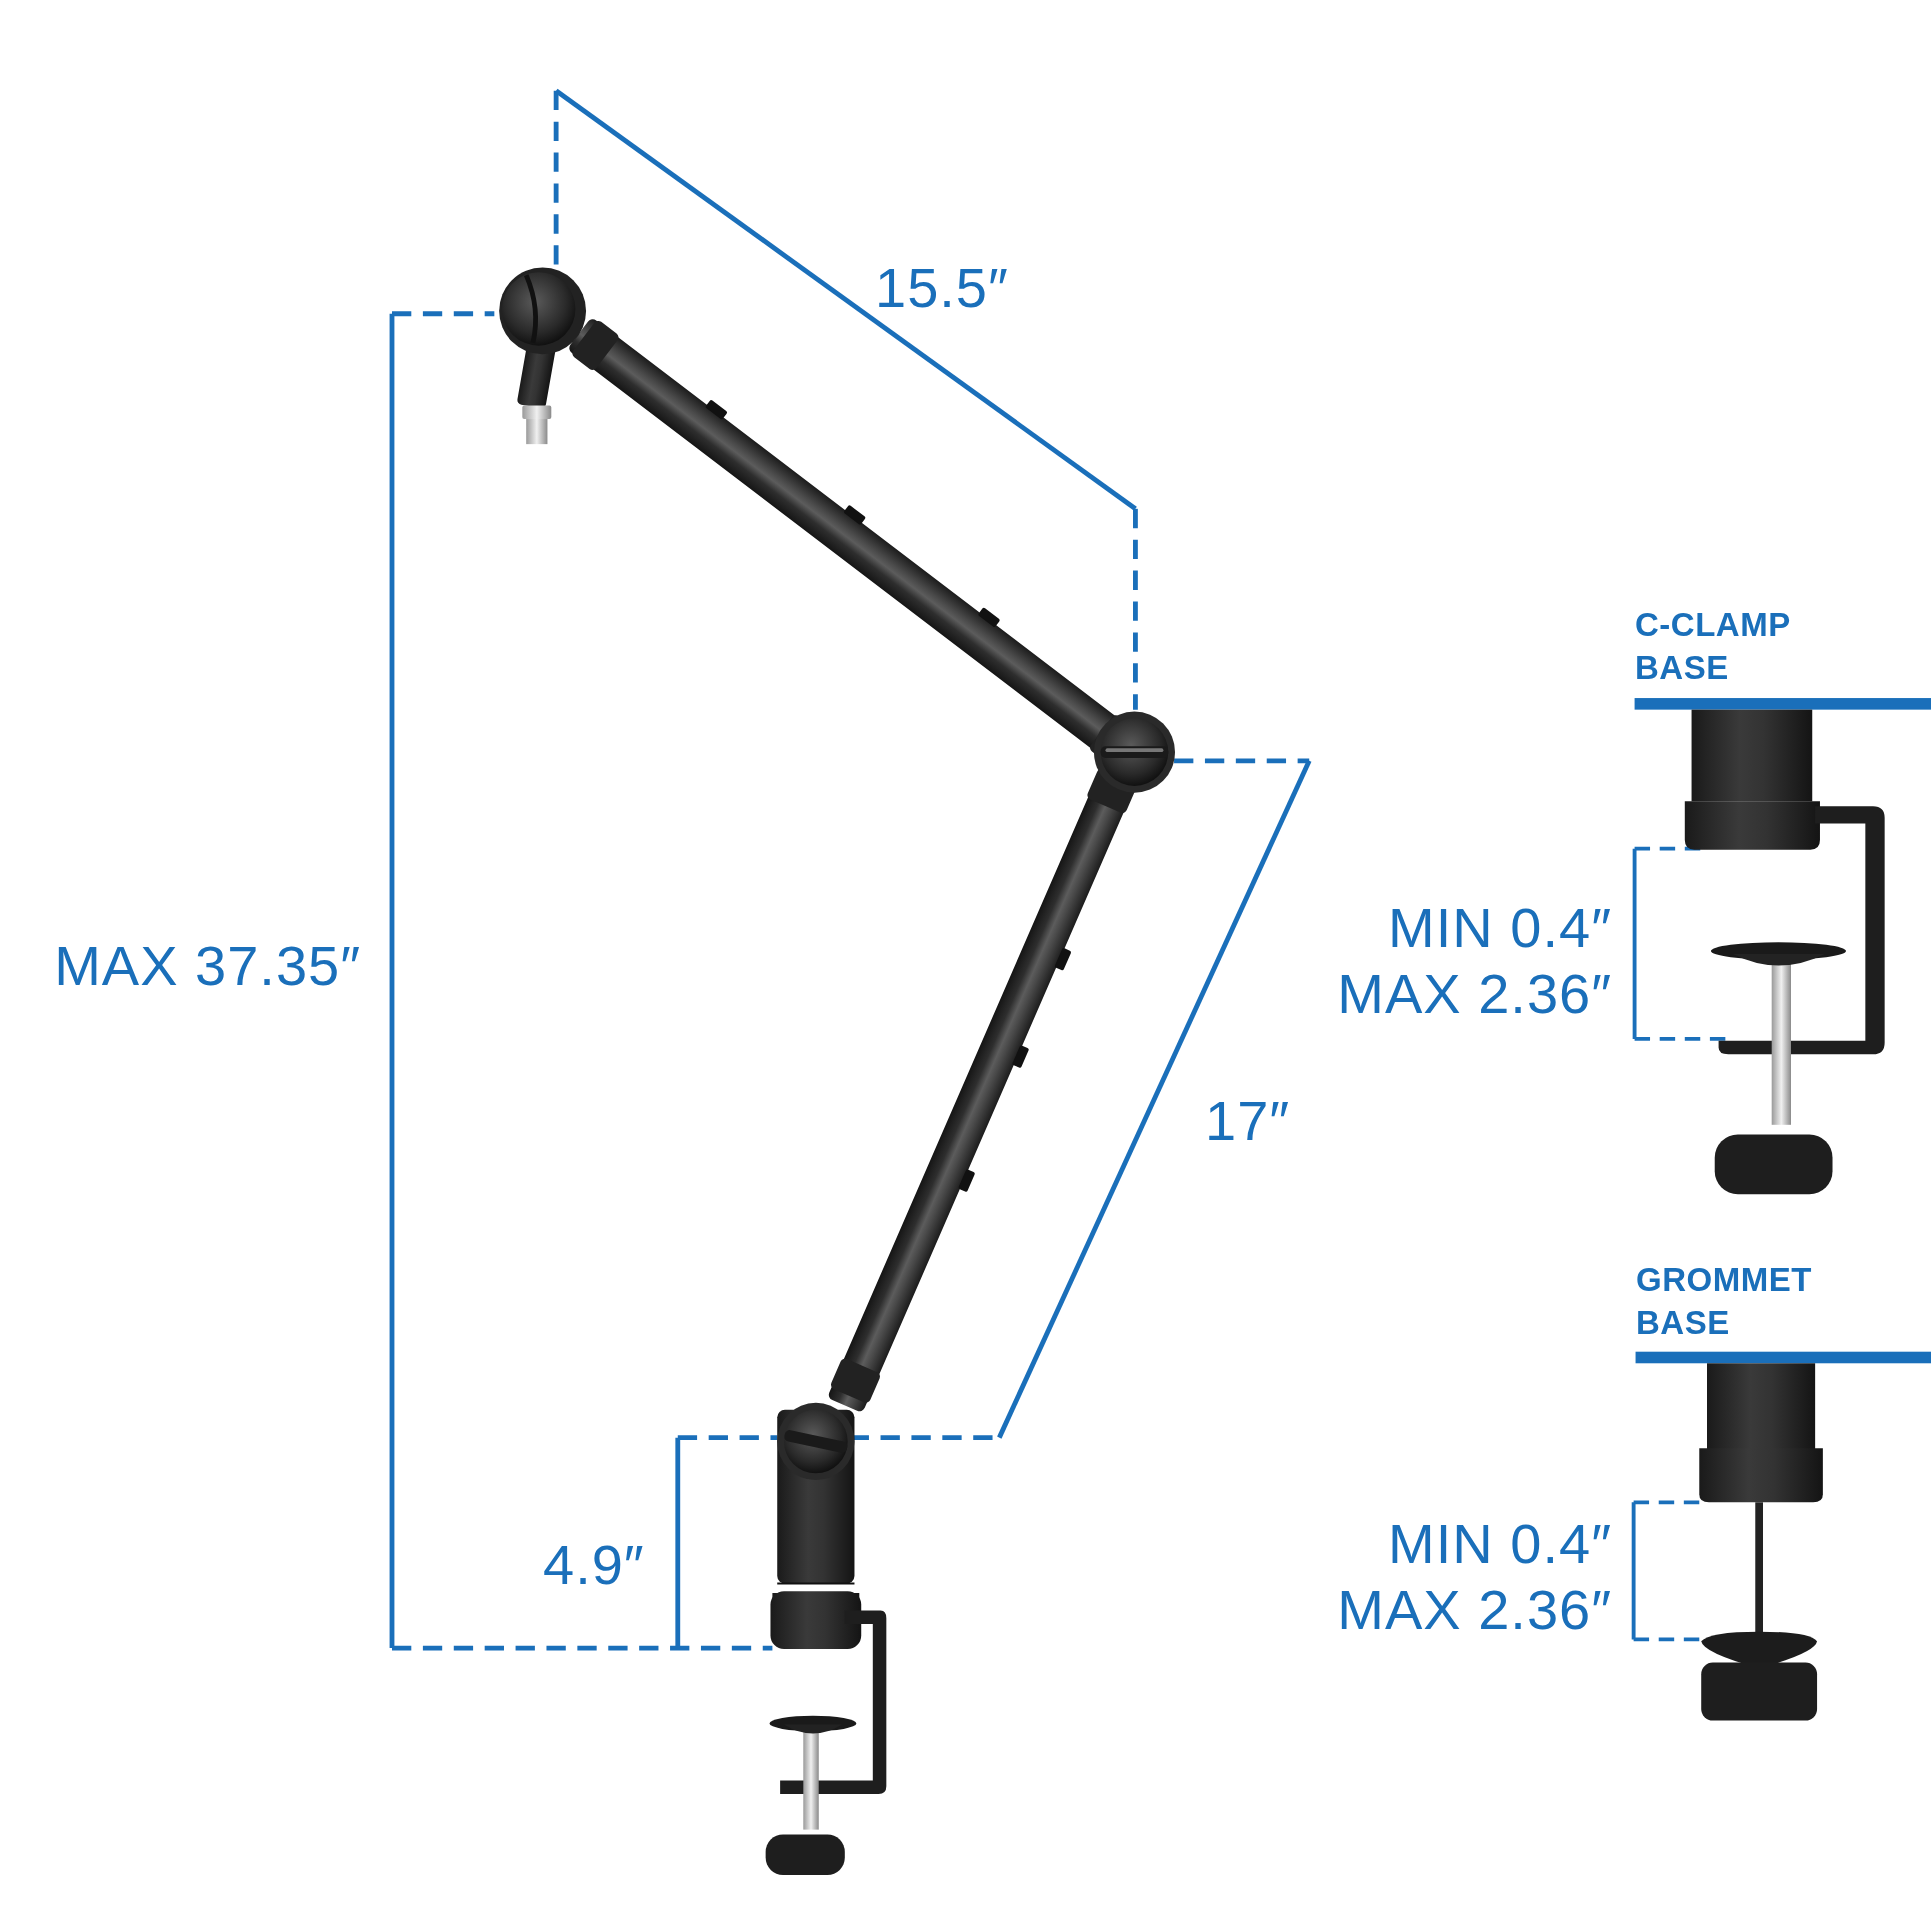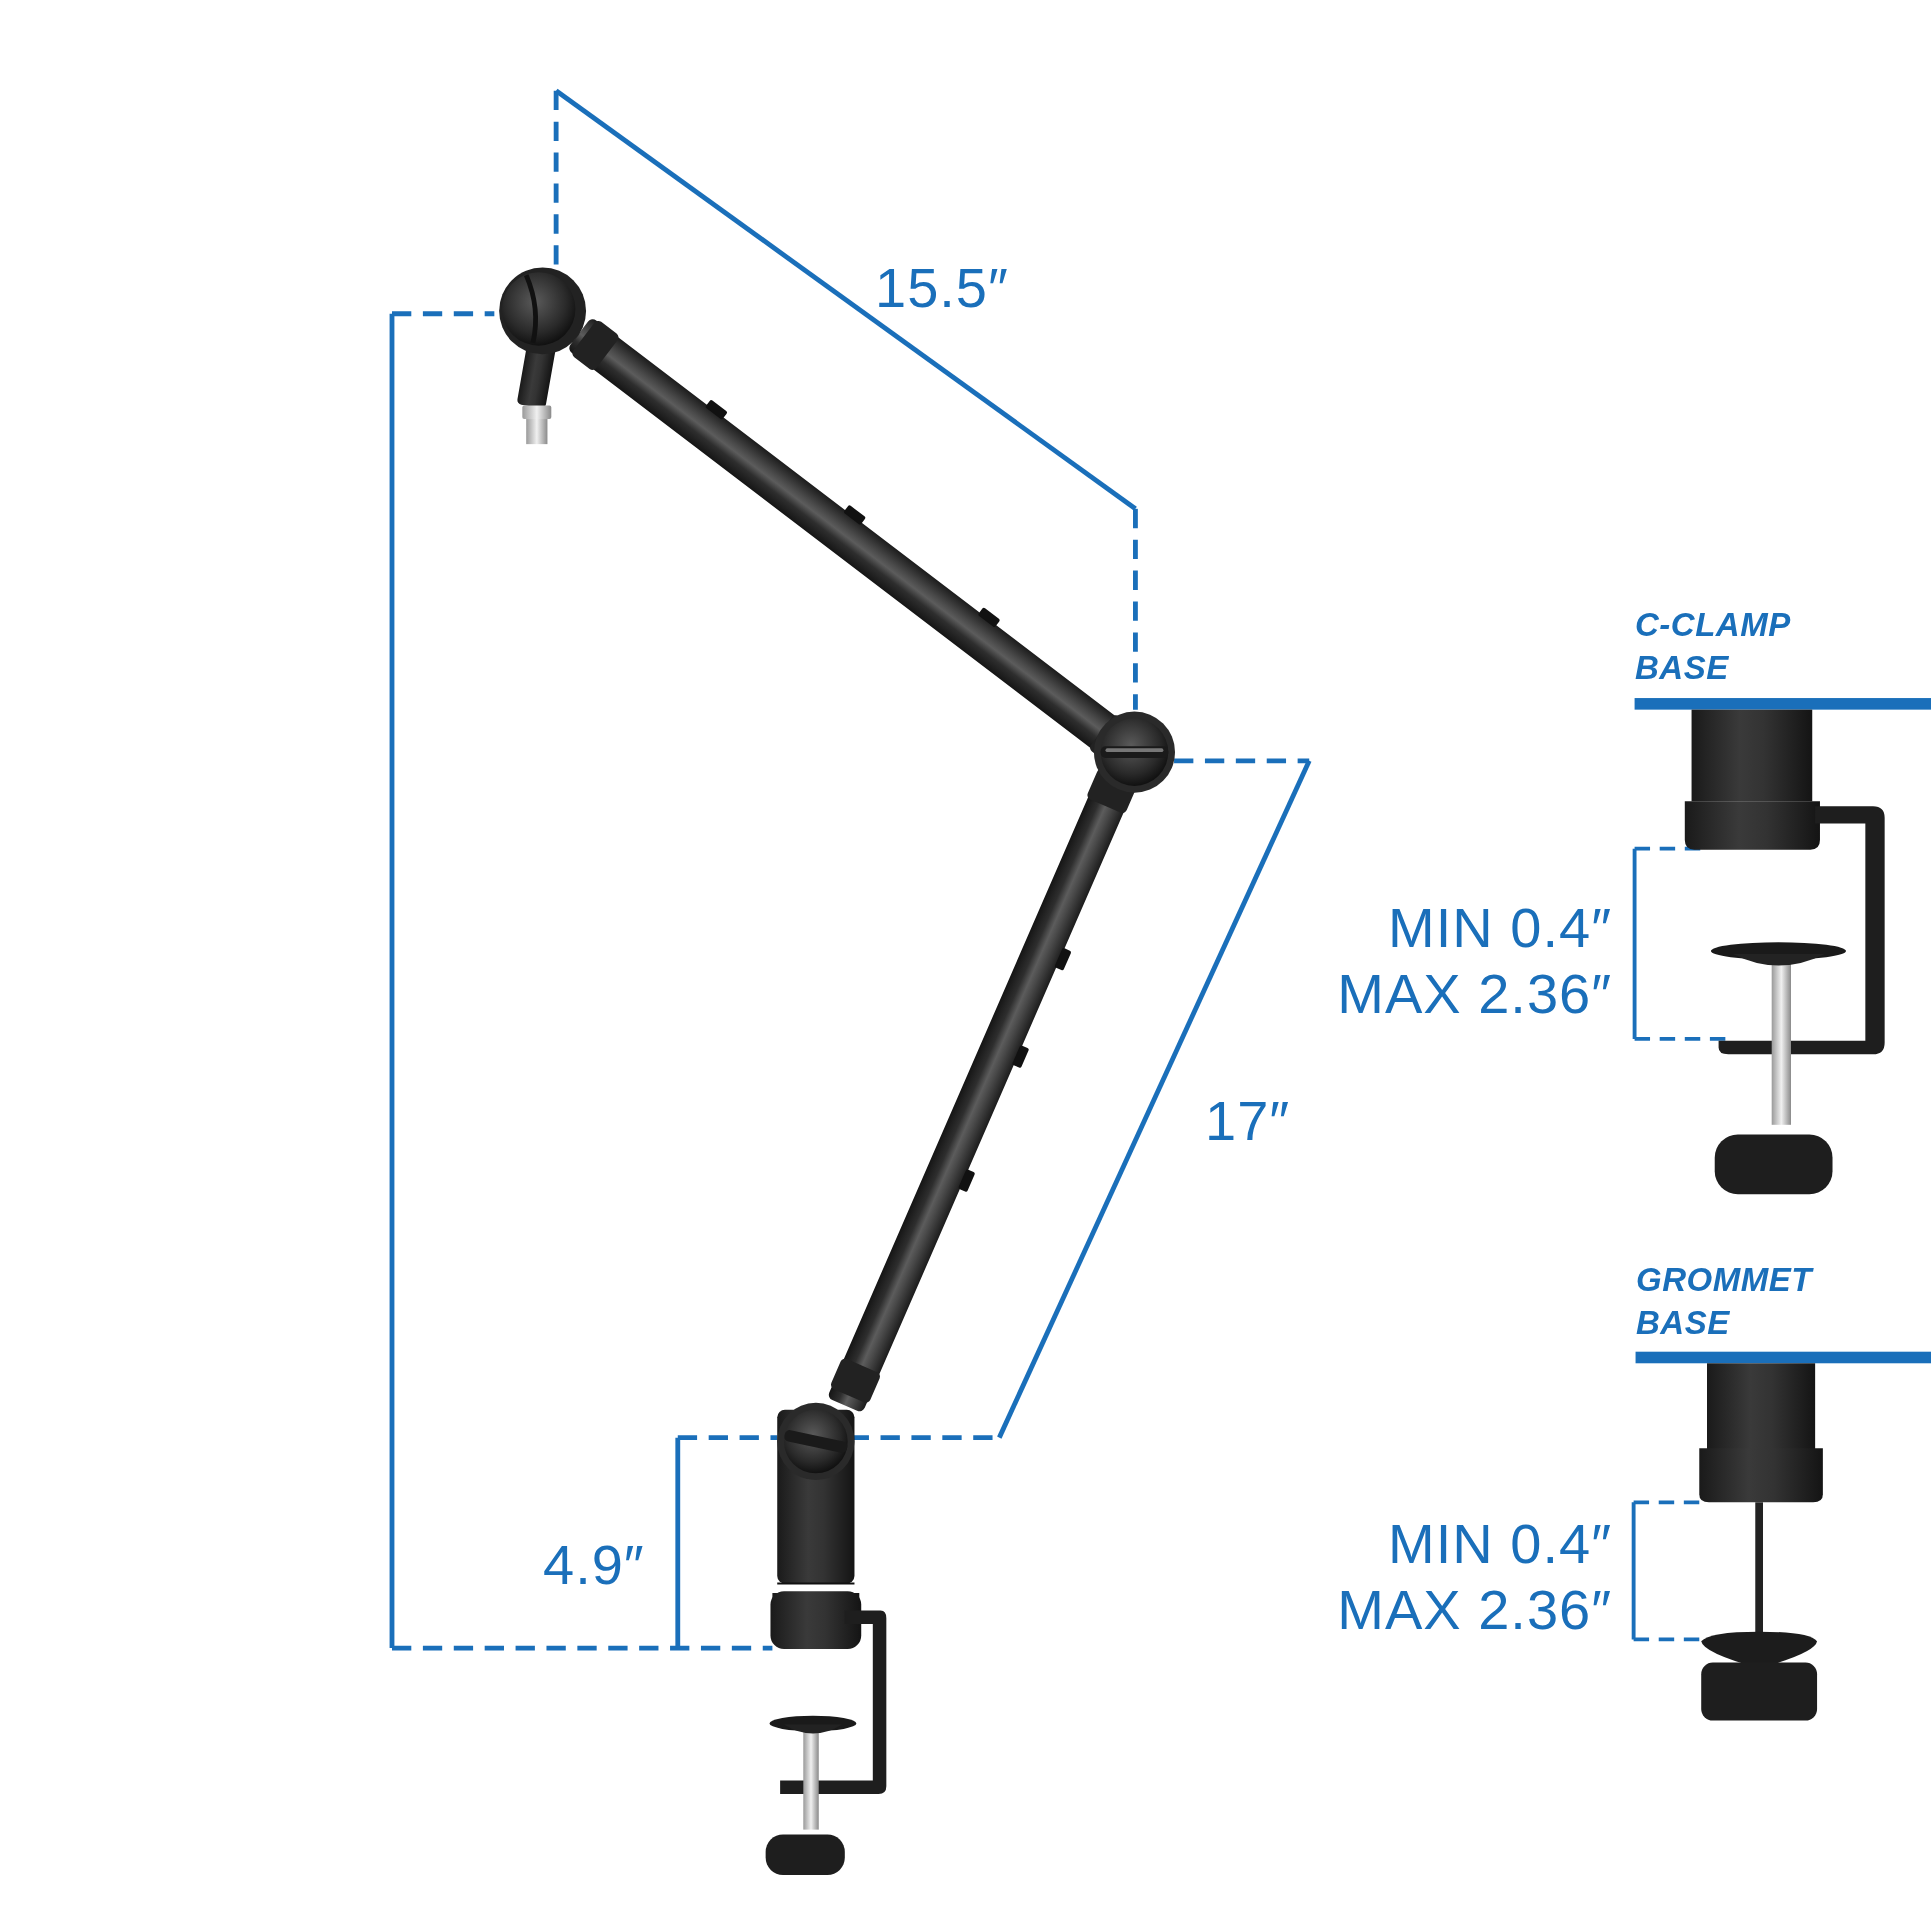--- a/index.html
+++ b/index.html
@@ -1,21 +1,21 @@
 <!DOCTYPE html>
 <html><head>
 <meta charset="utf-8">
 <style>
   html, body { margin: 0; padding: 0; background: #ffffff; }
   body { width: 1931px; height: 1931px; position: relative; overflow: hidden; font-family: "Liberation Sans", "DejaVu Sans", sans-serif; }
   svg.main { position: absolute; left: 0; top: 0; width: 1931px; height: 1931px; }
   .lbl { position: absolute; color: #1a6fba; font-family: "Liberation Sans", "DejaVu Sans", sans-serif; white-space: nowrap; line-height: 1; }
   .dim { font-size: 56px; font-weight: 400; letter-spacing: 1px; }
   .right { text-align: right; }
-  .title { font-size: 33px; font-weight: 700; letter-spacing: 0.5px; line-height: 1.3; font-style: italic; }
+  .title { font-size: 33px; font-weight: 700; letter-spacing: 0.5px; line-height: 1.3; }
 </style>
 </head>
 <body>
 
 <svg class="main" viewBox="0 0 2000 2000" xmlns="http://www.w3.org/2000/svg">
   <defs>
     <linearGradient id="tubeH" x1="0" y1="0" x2="0" y2="1">
       <stop offset="0" stop-color="#1c1c1c"></stop>
       <stop offset="0.35" stop-color="#4a4a4a"></stop>
       <stop offset="0.5" stop-color="#5c5c5c"></stop>
@@ -159,20 +159,21 @@
     <path d="M1762 1700 Q1770 1690 1822 1690 Q1874 1690 1882 1700 Q1880 1712 1822 1728 Q1764 1712 1762 1700 Z" fill="#1c1c1c"></path>
     <rect x="1762" y="1722" width="120" height="60" rx="12" fill="#1e1e1e"></rect>
   </g>
 </svg>
 
 <div class="lbl dim" style="left:875px; top:241px;margin-top:19px;">15.5″</div>
 <div class="lbl dim" style="left:1205px; top:1093px;text-align:center;">17″</div>
 <div class="lbl dim" style="left:543px; top:1537px;">4.9″</div>
 
 <div class="lbl dim right" style="right:1570px; top:938px;">
+  <div>MAX 37.35″</div>
 </div>
 
 <div class="lbl title" style="left:1635px; top:604px;">
   <div>C-CLAMP</div>
   <div>BASE</div>
 </div>
 <div class="lbl dim right" style="right:319px; top:900px;">
   <div style="margin-bottom:9.7px;">MIN 0.4″</div>
   <div>MAX 2.36″</div>
 </div>

